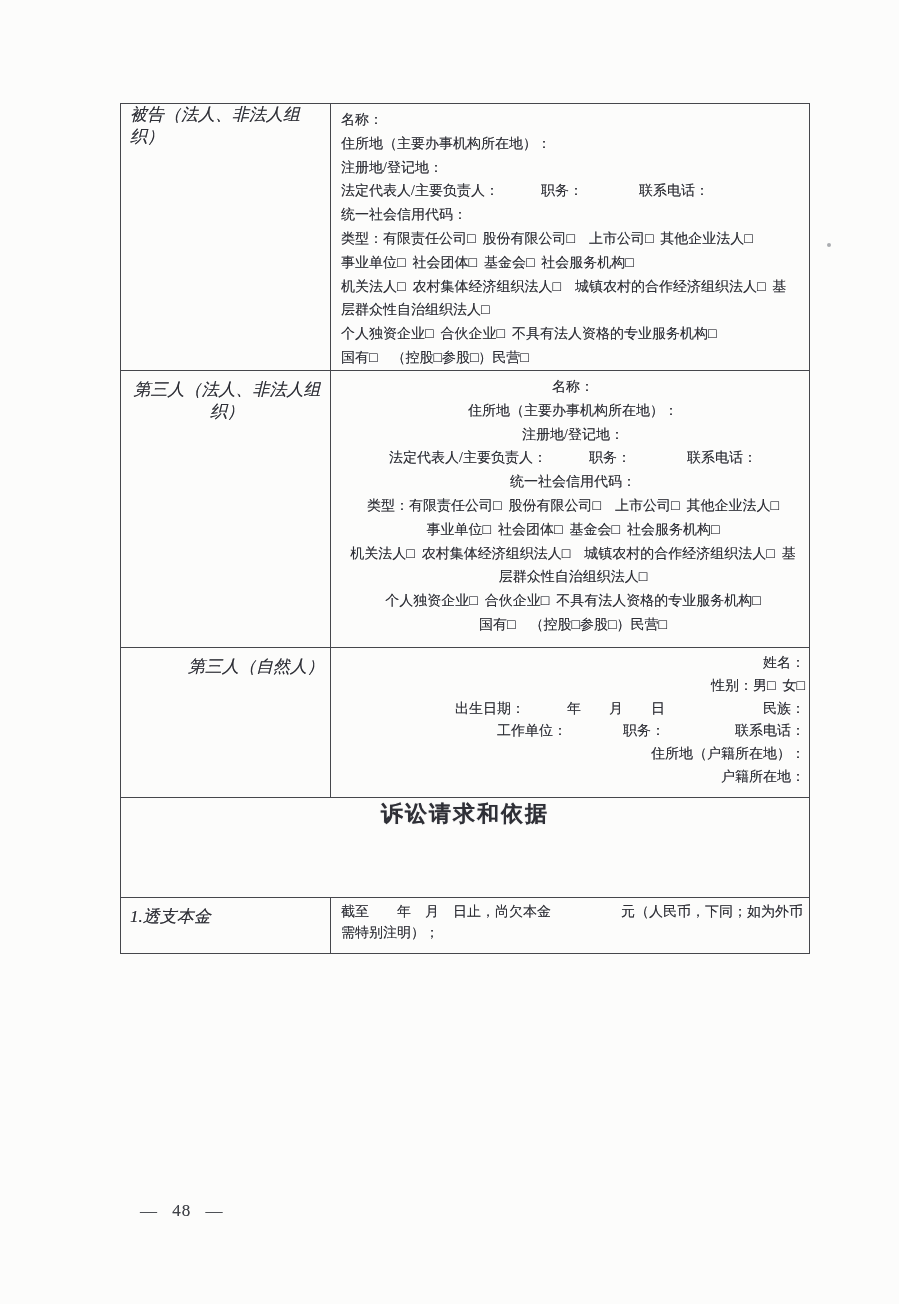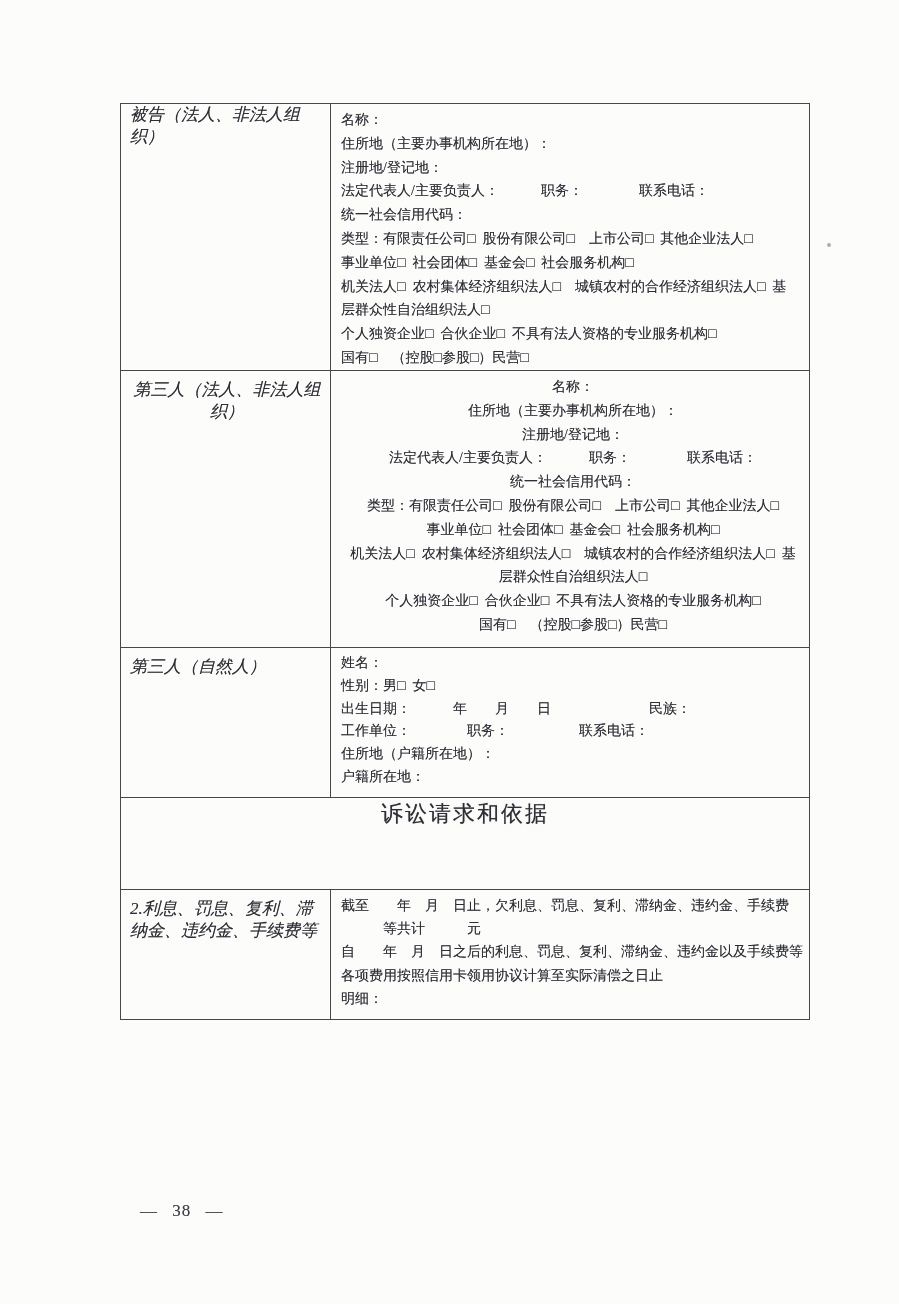--- a/index.html
+++ b/index.html
@@ -34,35 +34,35 @@
   .content-cell{padding:4px 4px 0 10px;}
   .line{
     white-space:pre;
     font-size:14px;
     text-shadow:0 0 .6px rgba(55,56,66,.55);
   }
   
   tr.h-r1 td{height:262px;}
   tr.h-r2 td{height:152px;}
   tr.h-r3 td{height:264px;text-align:center;}
-  tr.h-r4 td{height:137px;}
+  tr.h-r4 td{height:137px;text-align:right;}
   tr.h-sec td{height:70px;}
   tr.h-c1 td{height:43px;}
   tr.h-c2 td{height:117px;}
   
   tr.lh24  .line{line-height:23.8px;}
   tr.lh255 .line{line-height:25.4px;}
   tr.lh23  .line{line-height:22.8px;}
   tr.lh21  .line{line-height:20.8px;}
   tr.lh235 .line{line-height:23.2px;}
   
   .section-cell{
     text-align:center;vertical-align:middle;
-    font-size:22px;font-weight:400;letter-spacing:2px;
-    padding-bottom:20px;
+    font-size:22px;font-weight:700;letter-spacing:2px;
+    padding-bottom:28px;
     color:#26272e;
     text-shadow:0 0 .7px rgba(40,41,50,.6);
   }
   
   .page-footer{
     position:absolute;left:140px;top:1201px;
     font-size:17px;color:#3f4147;
     word-spacing:9px;letter-spacing:1px;
     text-shadow:0 0 .5px rgba(60,62,70,.5);
   }
@@ -122,29 +122,26 @@
             <div class="line">性别：男□  女□</div>
             <div class="line">出生日期：　　　年　　月　　日　　　　　　　民族：</div>
             <div class="line">工作单位：　　　　职务：　　　　　联系电话：</div>
             <div class="line">住所地（户籍所在地）：</div>
             <div class="line">户籍所在地：</div>
           </td>
         </tr>
         <tr class="h-sec">
           <td colspan="2" class="section-cell">诉讼请求和依据</td>
         </tr>
-        <tr class="h-c2 lh235">
-          <td class="label-cell">2.利息、罚息、复利、滞纳金、违约金、手续费等</td>
+        <tr class="h-c1 lh21">
+          <td class="label-cell">1.透支本金</td>
           <td class="content-cell">
-            <div class="line">截至　　年　月　日止，欠利息、罚息、复利、滞纳金、违约金、手续费</div>
-            <div class="line">　　　等共计　　　元</div>
-            <div class="line">自　　年　月　日之后的利息、罚息、复利、滞纳金、违约金以及手续费等</div>
-            <div class="line">各项费用按照信用卡领用协议计算至实际清偿之日止</div>
-            <div class="line">明细：</div>
+            <div class="line">截至　　年　月　日止，尚欠本金　　　　　元（人民币，下同；如为外币</div>
+            <div class="line">需特别注明）；</div>
           </td>
         </tr>
       </tbody>
   </table>
 
-  <div class="page-footer">— 38 —</div>
+  <div class="page-footer">— 48 —</div>
 
   <div class="artifact-dot"></div>
 </div>
 
 </body></html>

